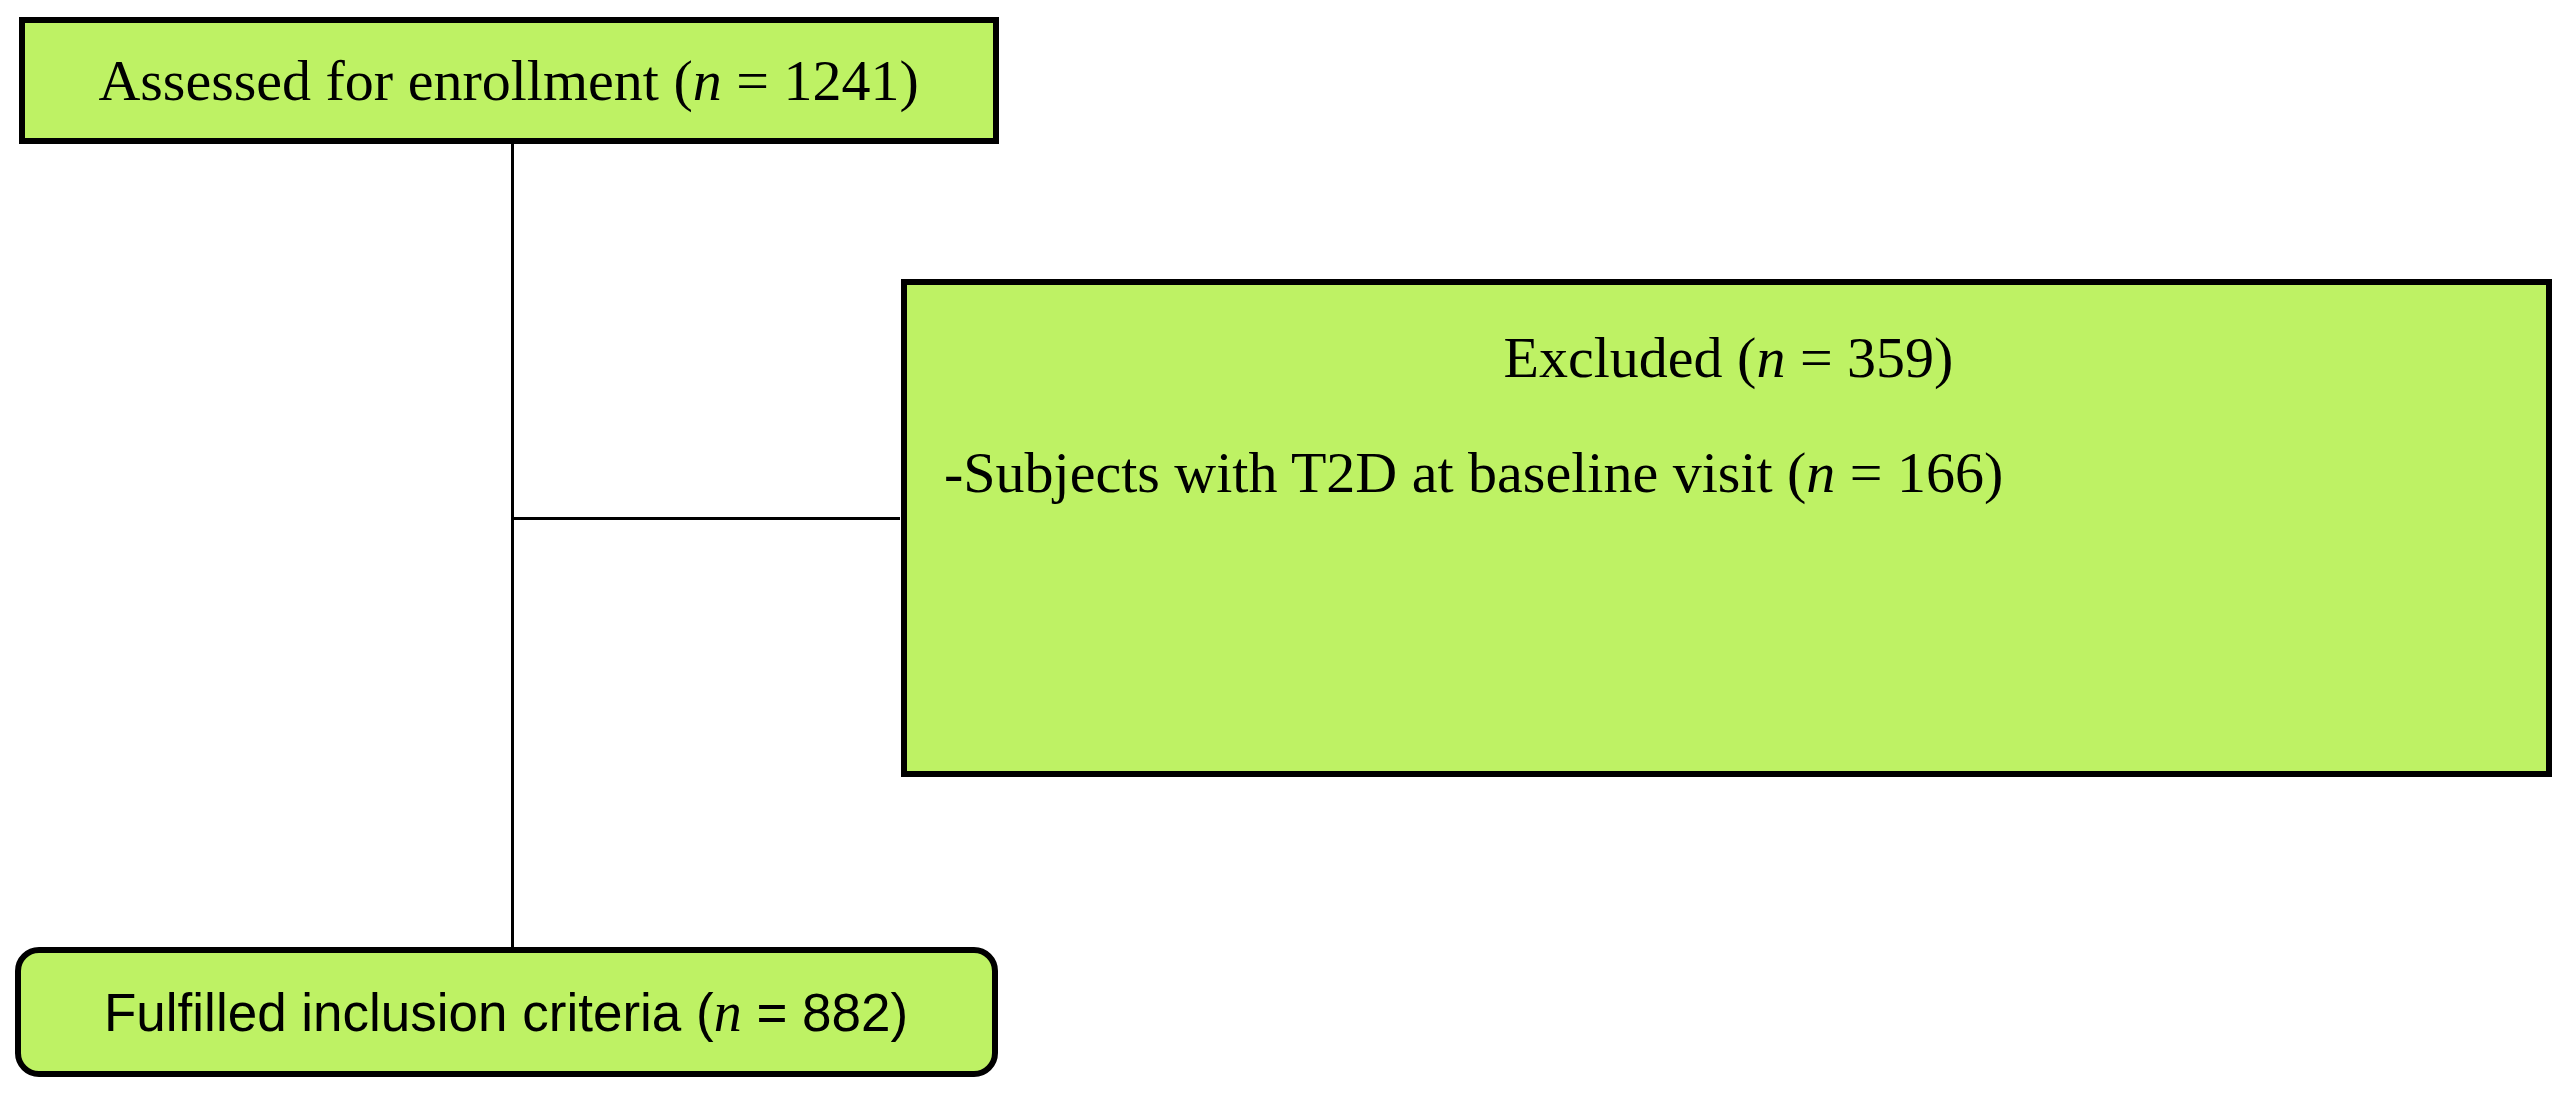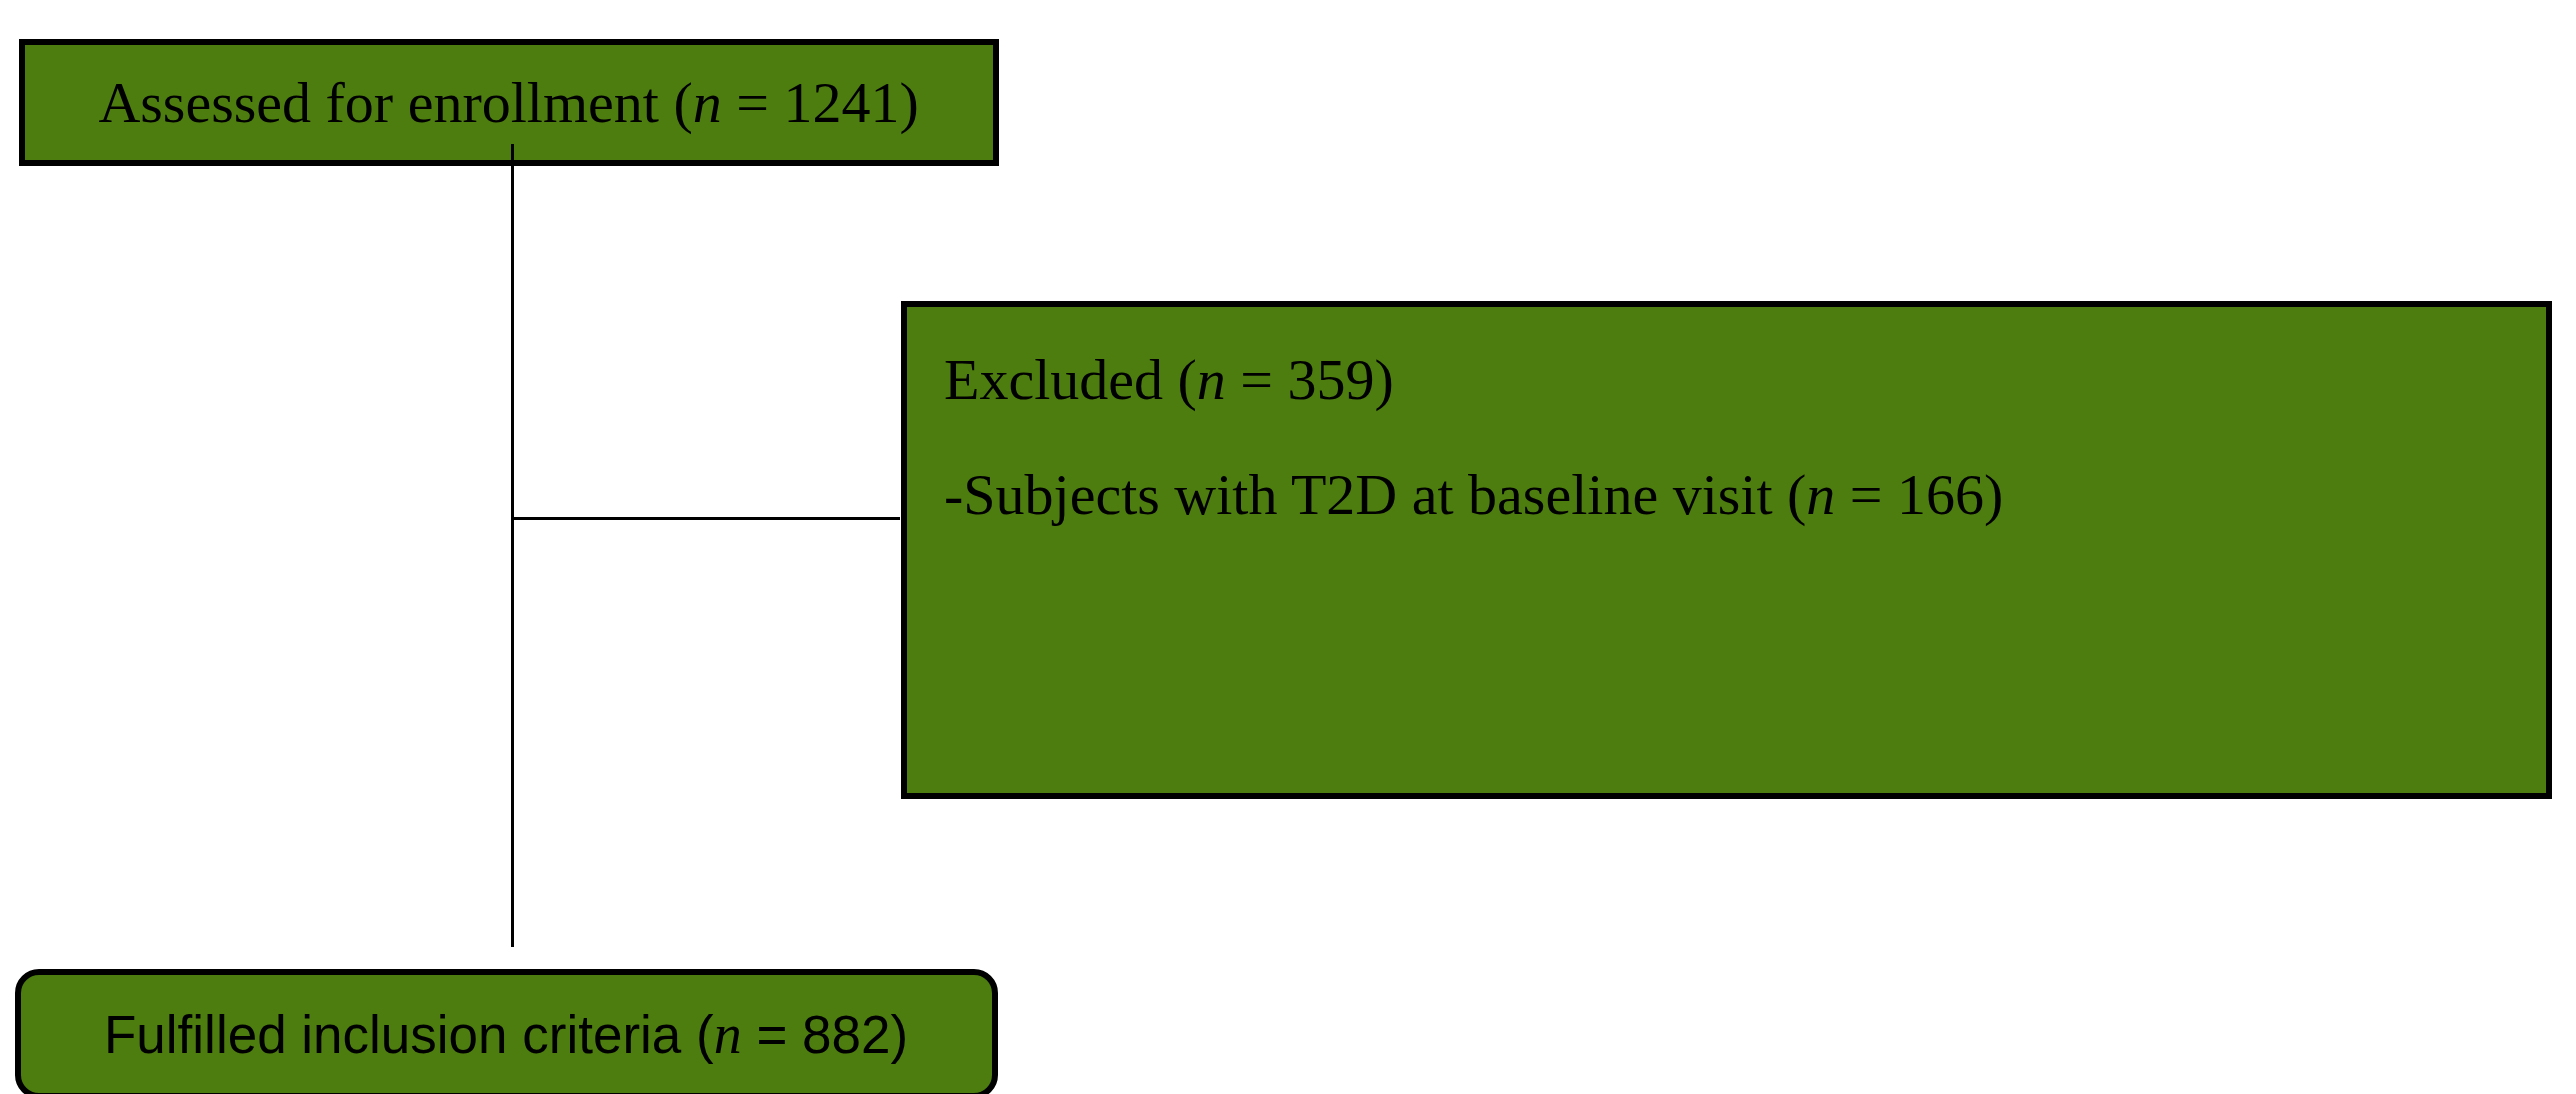--- a/index.html
+++ b/index.html
@@ -10,22 +10,21 @@
     background: #ffffff;
     overflow: hidden;
     color: #000000;
   }
   .serif { font-family: "Liberation Serif", "DejaVu Serif", serif; }
   .sans  { font-family: "Liberation Sans", "DejaVu Sans", sans-serif; border-radius: 24px; }
   .box {
     position: absolute;
     box-sizing: border-box;
     border: 6px solid #000000;
-    background: #4d7c0f;
-    margin-top: 22px;
+    background: #bef264;
   }
   .center-box {
     display: flex;
     align-items: center;
     justify-content: center;
     text-align: center;
   }
   .top-box {
     left: 18.6px; top: 16.6px;
     width: 980px; height: 127px;
@@ -37,21 +36,21 @@
     font-size: 53px;
   }
   .bottom-box .var { font-size: 56px; }
   .excluded-box {
     left: 901px; top: 279px;
     width: 1651px; height: 498px;
     font-size: 58px;
     padding: 34px 33px 26.5px 37px;
     line-height: 1.35;
   }
-  .ex-title { text-align: left; }
+  .ex-title { text-align: center; }
   .ex-item  { text-align: left; margin-top: 37px; }
   .var { font-style: italic; font-family: "Liberation Serif", "DejaVu Serif", serif; }
   .connector { position: absolute; background: #000000; }
   .v-line { left: 511px; top: 144px; width: 3.3px; height: 803px; }
   .h-line { left: 511px; top: 517px; width: 389px; height: 3.3px; }
 </style>
 </head>
 <body>
 
 <div class="canvas">

